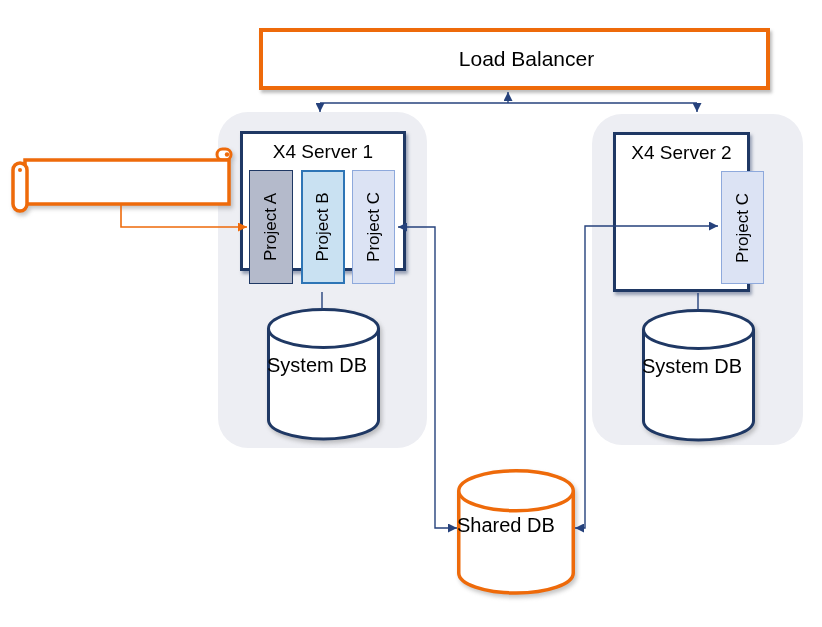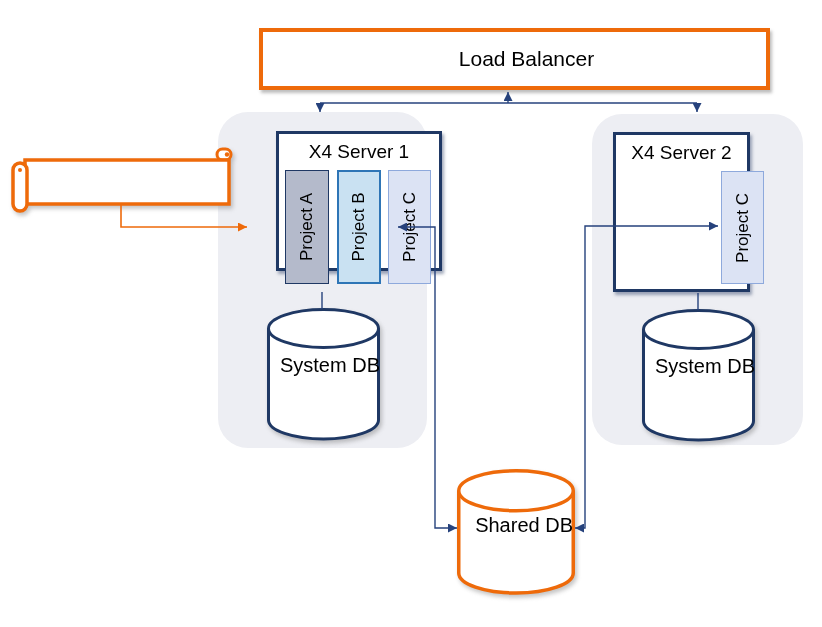--- a/index.html
+++ b/index.html
@@ -23,41 +23,41 @@
   .server-title{
     position:absolute;left:0;top:7px;width:100%;text-align:center;font-size:19px;
   }
   .project{
     position:absolute;box-sizing:border-box;display:flex;align-items:center;justify-content:center;
   }
   .vlabel{
     white-space:nowrap;transform:rotate(-90deg);font-size:17px;
   }
   .db-label{
-    position:absolute;text-align:right;font-size:20px;line-height:1.3;
+    position:absolute;text-align:left;font-size:20px;line-height:1.3;
   }
   .scroll-label{
     position:absolute;left:25px;top:168px;width:200px;text-align:center;font-size:16px;
   }
   .shape-svg{position:absolute;filter:drop-shadow(2px 3px 2px rgba(110,110,110,.4));}
   #connectors{position:absolute;left:0;top:0;pointer-events:none;}
 </style>
 </head>
 <body>
 
 <div id="canvas">
 
   <div class="group" style="left:218px;top:112px;width:209px;height:336px;"></div>
   <div class="group" style="left:592px;top:114px;width:211px;height:331px;"></div>
 
   <div class="lb-box">
     <span>Load Balancer</span>
   </div>
 
-  <div class="server" style="left:240px;top:131px;width:166px;height:140px;margin-left:36px;">
+  <div class="server" style="left:240px;top:131px;width:166px;height:140px;">
     <div class="server-title">X4 Server 1</div>
     <div class="project" style="left:6px;top:36px;width:44px;height:114px;background:#B4BACB;border:1.5px solid #1F3864;">
       <span class="vlabel">Project A</span>
     </div>
     <div class="project" style="left:58px;top:36px;width:44px;height:114px;background:#C9E1F2;border:2px solid #2E75B6;">
       <span class="vlabel">Project B</span>
     </div>
     <div class="project" style="left:109px;top:36px;width:43px;height:114px;background:#DCE3F4;border:1.5px solid #8EA9DC;">
       <span class="vlabel">Project C</span>
     </div>

